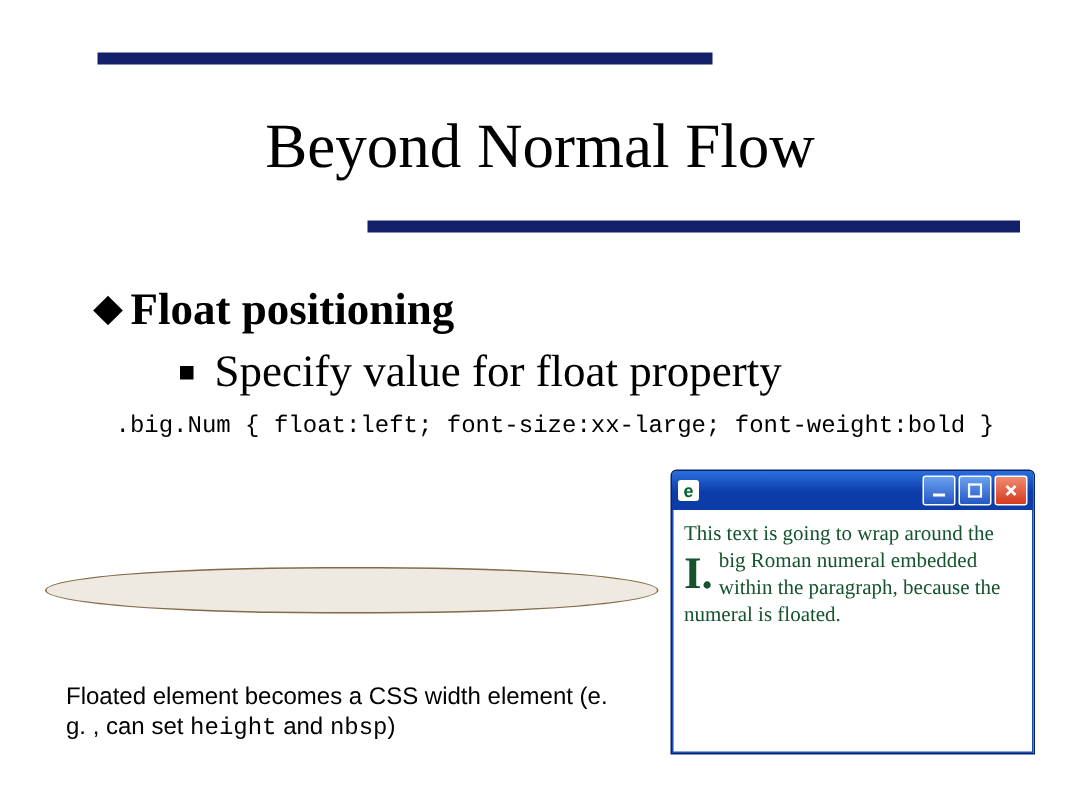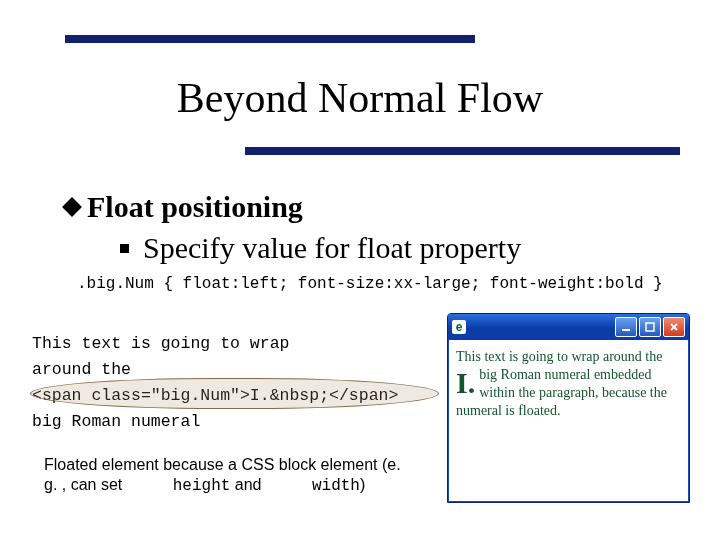--- a/index.html
+++ b/index.html
@@ -127,21 +127,21 @@
   .caption {
     position: absolute;
     left: 44px;
     top: 455px;
     width: 370px;
     font-family: Arial, Helvetica, sans-serif;
     font-size: 16px;
     line-height: 20px;
     color: #000;
   }
-  .caption .mono { font-family: "Courier New", Courier, monospace; margin-left: 46px; }
+  .caption .mono { font-family: "Courier New", Courier, monospace; }
 
   
   .browser {
     position: absolute;
     left: 447px;
     top: 313px;
     width: 241px;
     height: 188px;
     border: 1px solid #0a246a;
     border-radius: 4px 4px 0 0;
@@ -234,29 +234,25 @@
     <span class="lbl">Float positioning</span>
   </div>
 
   <div class="bullet2">
     <span class="sq"></span>
     <span class="lbl">Specify value for float property</span>
   </div>
 
   <div class="css-line">.big.Num { float:left; font-size:xx-large; font-weight:bold }</div>
 
-  <div class="src-block"><span>This text is going to wrap</span>
-<span>around the</span>
-<span>&lt;span class="big.Num"&gt;I.&amp;nbsp;&lt;/span&gt;</span>
-<span>big Roman numeral</span></div>
 
   <div class="highlight-oval"></div>
 
   <div class="caption">
-    <span>Floated element because a CSS block element (e. g. , can set </span><span class="mono">height</span><span> and </span><span class="mono">width</span><span>)</span>
+    <span>Floated element becomes a CSS width element (e. g. , can set </span><span class="mono">height</span><span> and </span><span class="mono">nbsp</span><span>)</span>
   </div>
 
   <div class="browser">
     <div class="titlebar">
       <span class="favicon">e</span>
       <span class="wtitle">Floated.Pos. html . . .</span>
       <span class="winbtns">
         <span class="winbtn min" title="Minimize">
           <svg width="10" height="10" viewBox="0 0 10 10">
               <rect x="1" y="7" width="8" height="2" fill="#fff"></rect>

